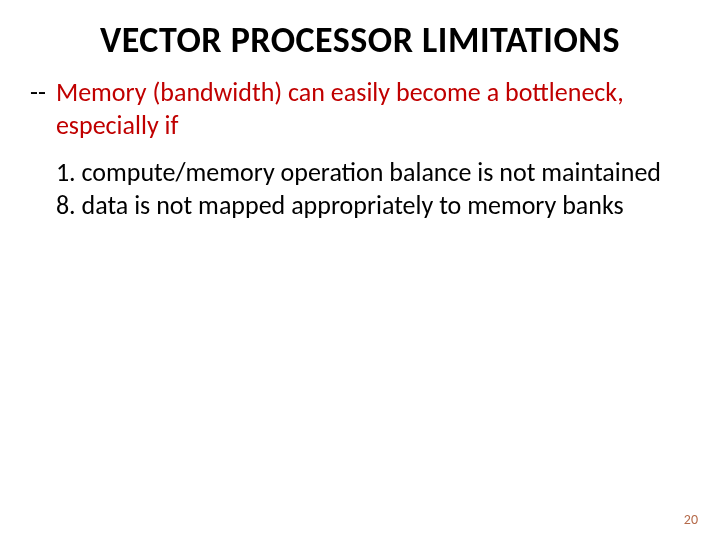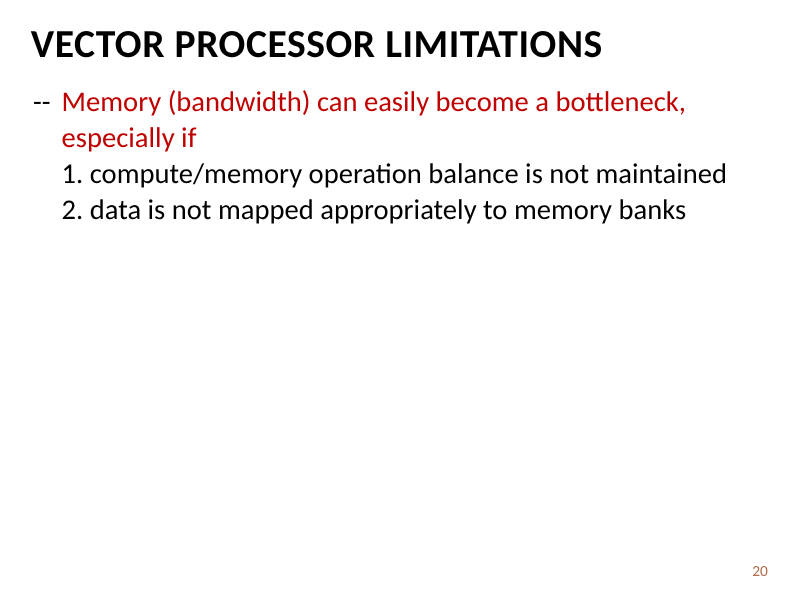--- a/index.html
+++ b/index.html
@@ -2,20 +2,21 @@
 <html><head>
 <meta charset="utf-8">
 <style>
   * { margin: 0; padding: 0; box-sizing: border-box; }
   html, body { width: 720px; height: 540px; background: #fff; font-family: Calibri, Arial, sans-serif; position: relative; }
   .slide { width: 720px; height: 540px; position: relative; padding: 18px 28px 0 28px; }
   .title {
     font-size: 36px;
     font-weight: 700;
     color: #000;
+    text-align: center;
     letter-spacing: 0.5px;
     margin-bottom: 14px;
     white-space: nowrap;
   }
   .body-area { padding-left: 0; }
   .lead-line {
     font-size: 26px;
     color: #c00000;
     line-height: 1.25;
     display: flex;
@@ -26,21 +27,21 @@
     padding-left: 2px;
     padding-right: 10px;
   }
   .lead-text-wrap { flex: 1; }
   .lead-text { color: #c00000; }
   .sub-points {
     font-size: 26px;
     color: #000;
     line-height: 1.25;
     padding-left: 38px;
-    margin-top: 0;
+    margin-top: 15px;
   }
   .sub-points p { margin: 0; }
   .page-number {
     position: absolute;
     right: 22px;
     bottom: 12px;
     font-size: 14px;
     color: #b56a4a;
   }
 </style>
@@ -50,20 +51,20 @@
 <div class="slide">
   <h1 class="title">VECTOR PROCESSOR LIMITATIONS</h1>
 
   <div class="body-area">
     <div class="lead-line">
       <span class="lead-marker">--</span>
       <div class="lead-text-wrap">
         <span class="lead-text">Memory (bandwidth) can easily become a bottleneck, especially if</span>
         <div class="sub-points" style="padding-left:0;">
           <p>1. compute/memory operation balance is not maintained</p>
-          <p>2. data is not mapped appropriately to memory banks</p>
+          <p>8. data is not mapped appropriately to memory banks</p>
         </div>
       </div>
     </div>
   </div>
 
   <div class="page-number">20</div>
 </div>
 
 </body></html>

